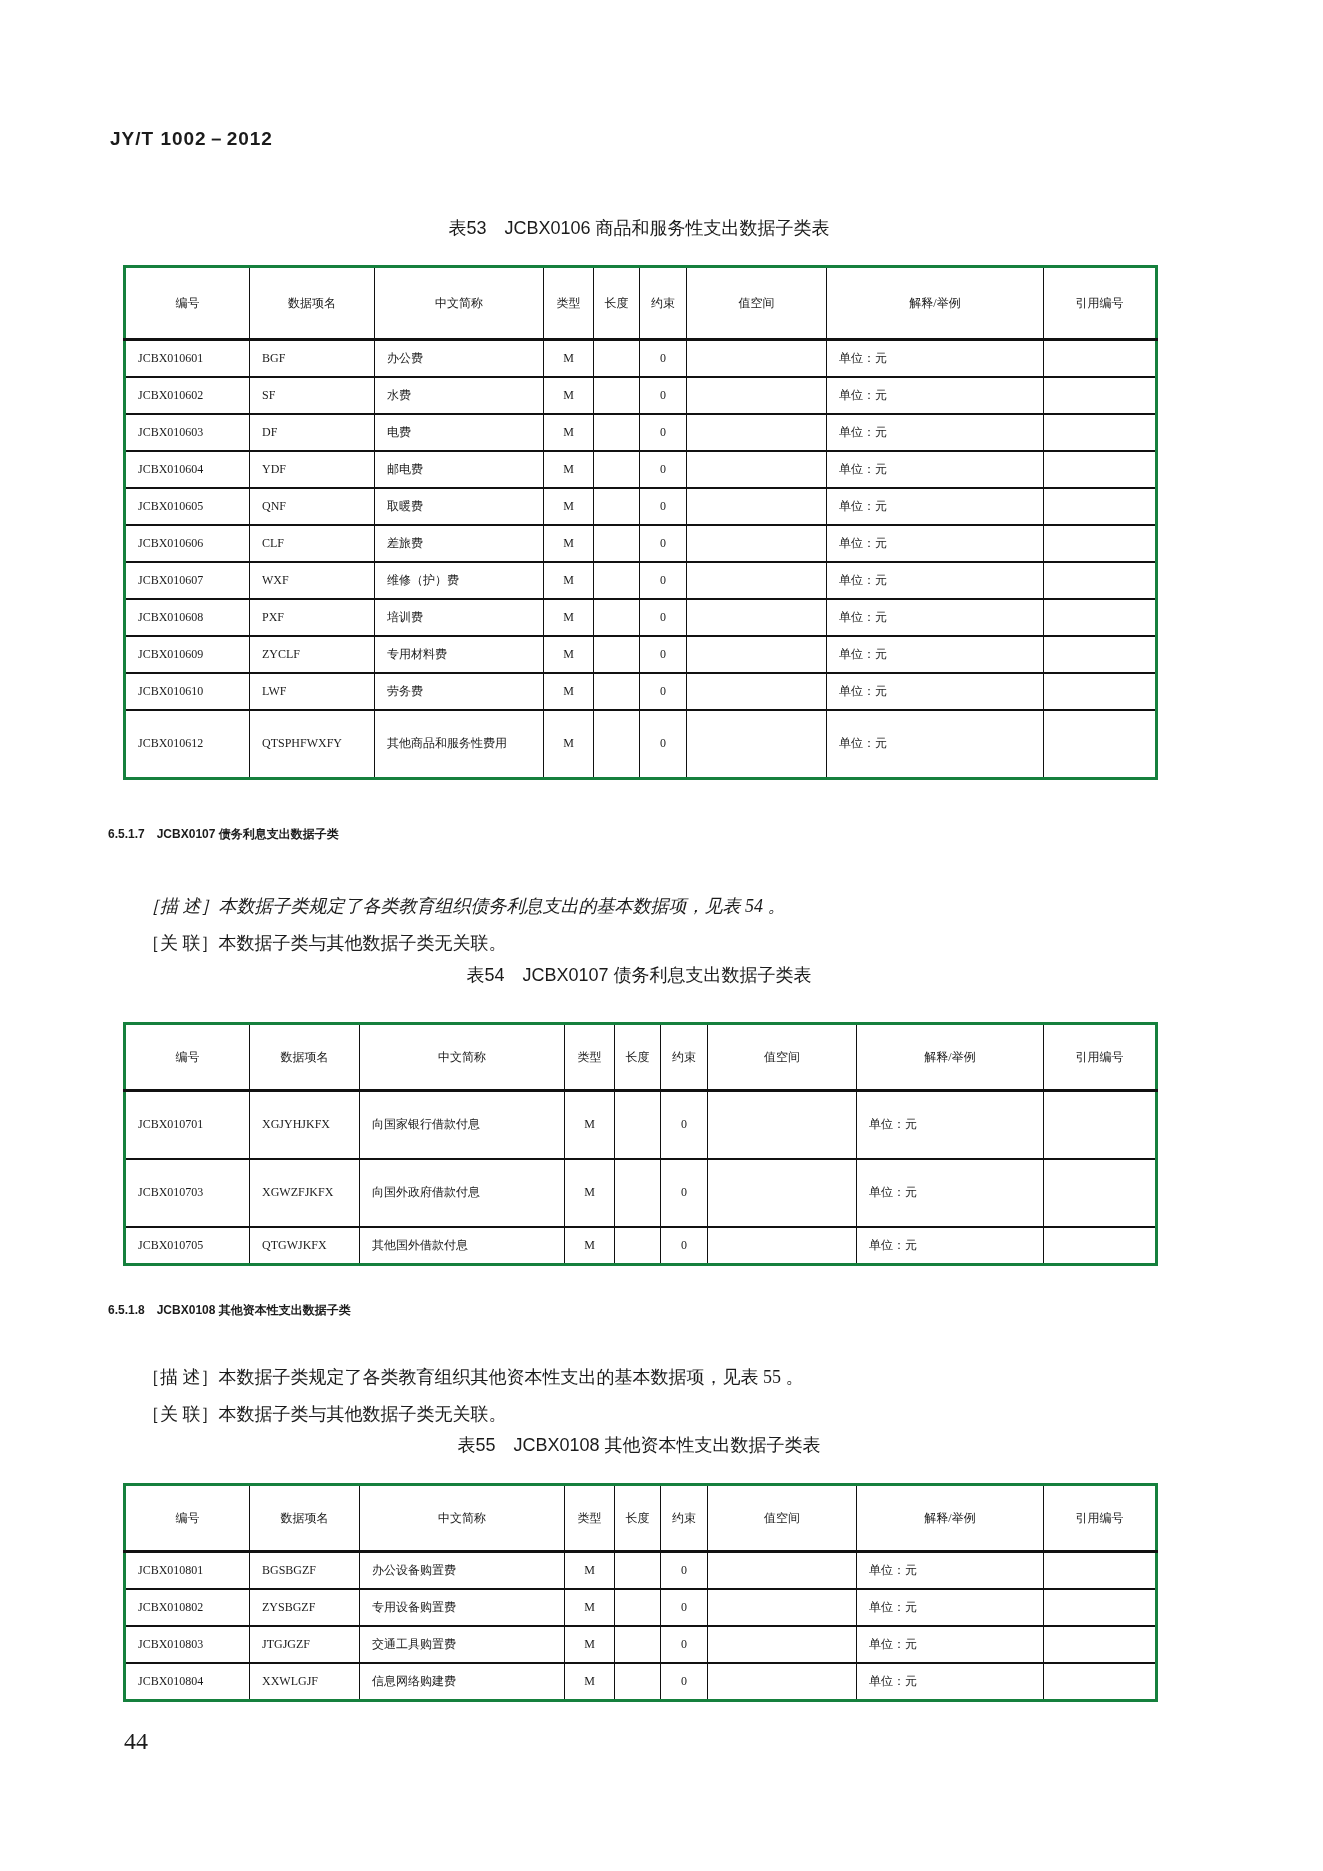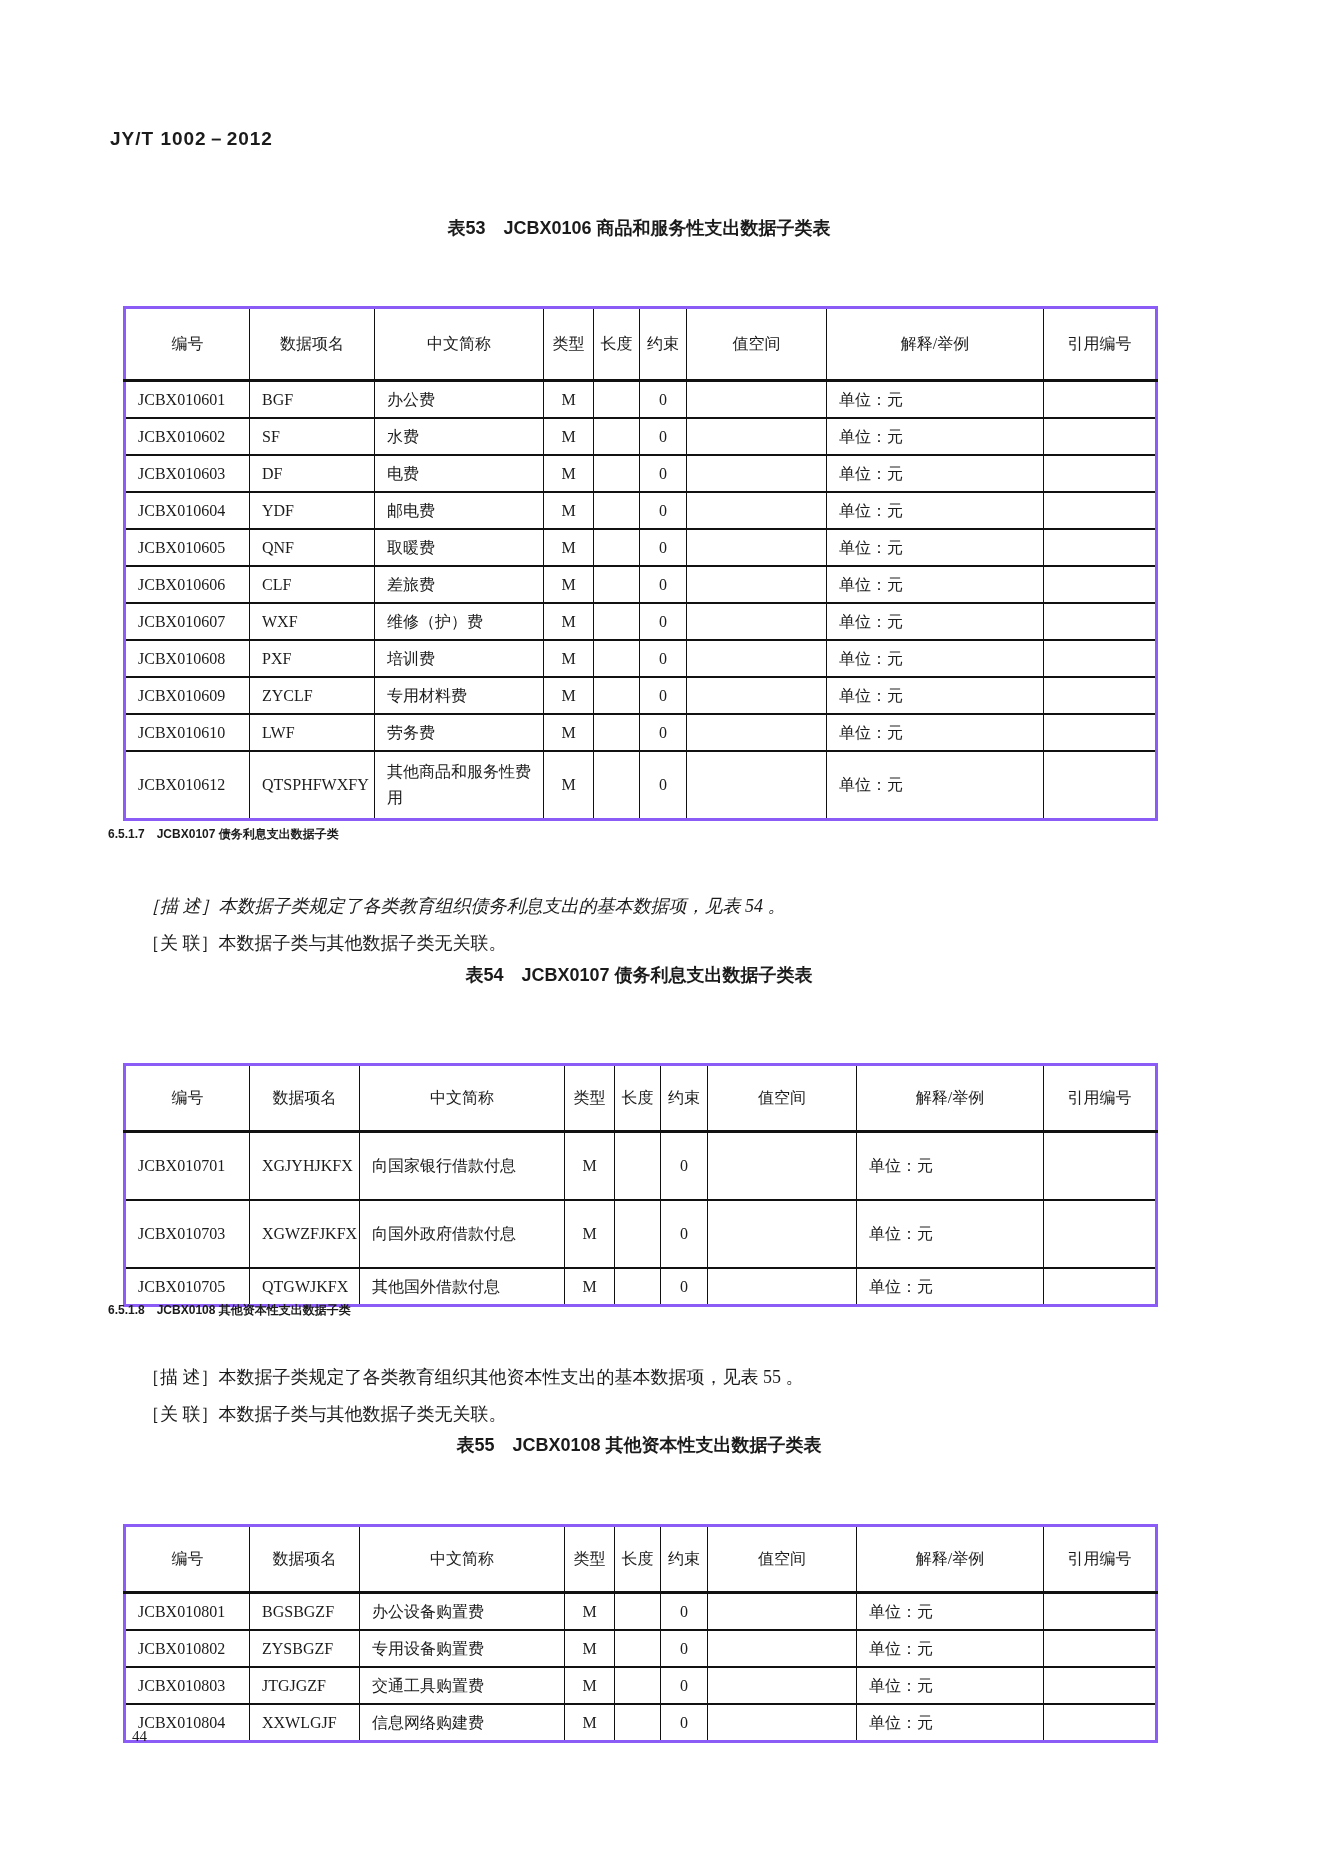--- a/index.html
+++ b/index.html
@@ -12,21 +12,21 @@
   }
   .doc-code {
     position: absolute; left: 110px; top: 126px;
     font-family: "Liberation Sans", sans-serif;
     font-weight: bold; font-size: 19px; letter-spacing: 1px;
   }
   .table-caption {
     position: absolute; left: 123px; width: 1032px;
     text-align: center;
     font-family: "Liberation Sans", sans-serif;
-    font-weight: bold; font-size: 18px;
+    font-weight: normal; font-size: 18px;
   }
   .cap53 { top: 216px; }
   .cap54 { top: 963px; }
   .cap55 { top: 1433px; }
   .section-heading {
     position: absolute; left: 108px;
     font-family: "Liberation Sans", sans-serif;
     font-weight: bold; font-size: 12px;
   }
   .h1 { top: 826px; }
@@ -36,23 +36,22 @@
     font-size: 18px; white-space: pre-wrap;
   }
   .d1 { top: 876px; font-style: italic; }
   .r1 { top: 913px; }
   .d2 { top: 1347px; text-align: center; }
   .r2 { top: 1384px; }
   .doc-table {
     position: absolute; left: 123px;
     border-collapse: collapse;
     table-layout: fixed;
-    border: 3px solid #8b5cf6;
-    font-size: 16px;
-    margin-top: 41px;
+    border: 3px solid #15803d;
+    font-size: 12px;
   }
   .t53 { top: 265px; }
   .t54 { top: 1022px; }
   .t55 { top: 1483px; }
   .doc-table th {
     border: 1px solid #111;
     border-bottom: 3px solid #111;
     font-weight: normal;
     text-align: center; vertical-align: middle;
     line-height: 1.9; padding: 6px 2px;
@@ -64,22 +63,22 @@
     border-top-width: 2px; border-bottom-width: 2px;
     vertical-align: middle;
     padding: 2px 4px 2px 12px;
     height: 31px;
     line-height: 1.6;
     overflow: hidden;
   }
   .doc-table td.center { text-align: center; padding: 2px 2px; }
   .doc-table tr.tall td { height: 62px; }
   .page-number {
-    position: absolute; left: 132px; top: 1728px;
-    font-size: 15px;
+    position: absolute; left: 124px; top: 1728px;
+    font-size: 24px;
   }
 </style>
 </head>
 <body>
 
 <div class="doc-code">JY/T 1002－2012</div>
 
 <div class="table-caption cap53">表53　JCBX0106 商品和服务性支出数据子类表</div>
 <table class="doc-table t53" style="width: 1032px;">
     <colgroup>

